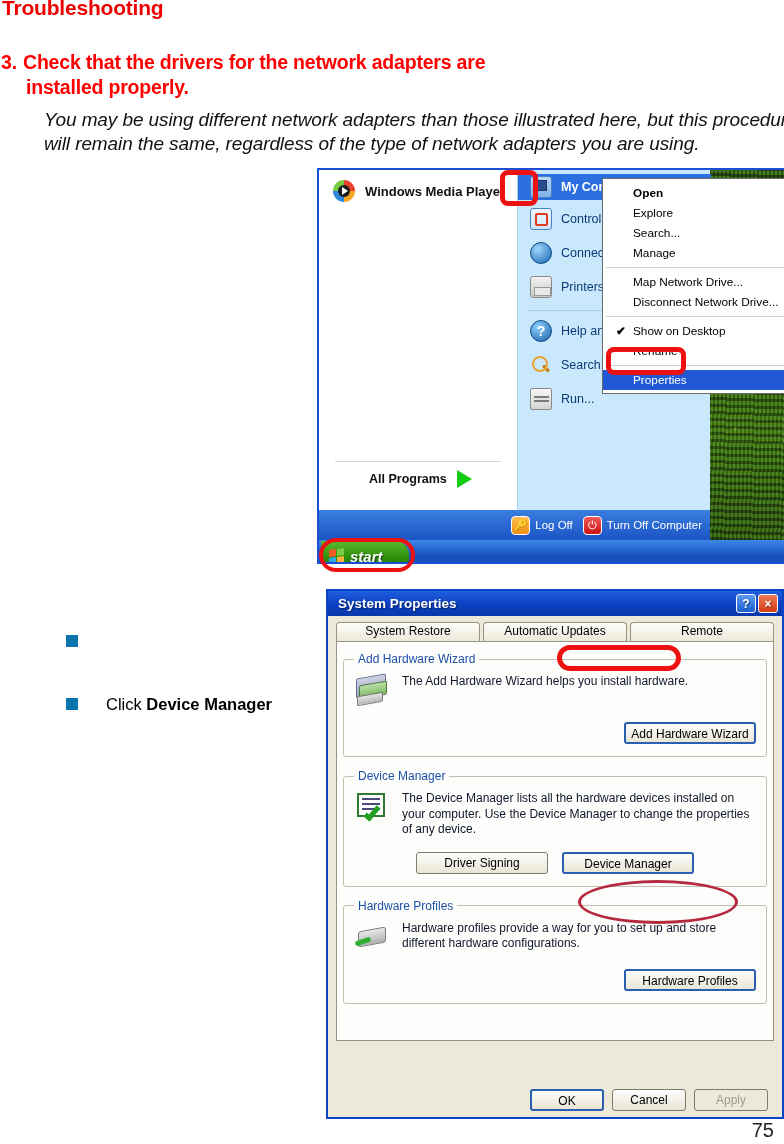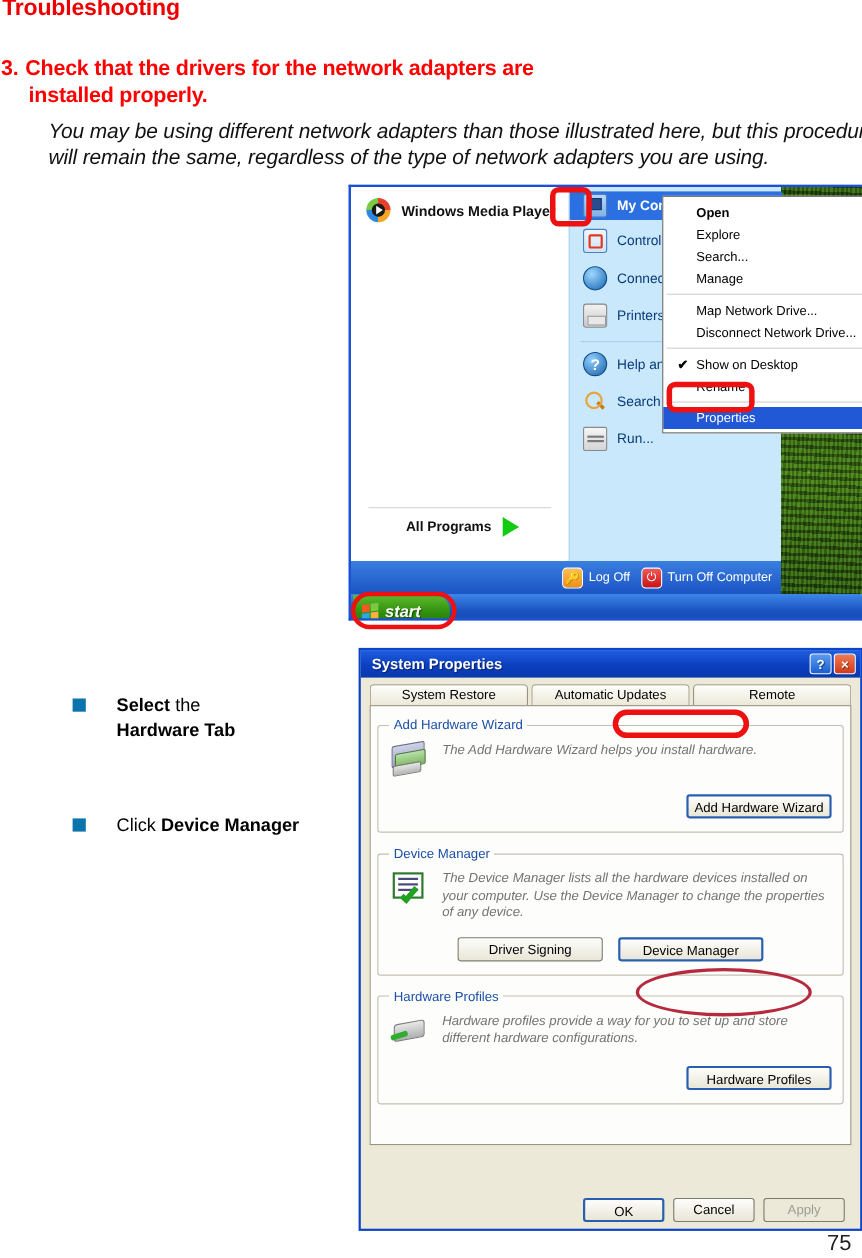--- a/index.html
+++ b/index.html
@@ -237,21 +237,21 @@
   }
   fieldset.grp{
     border:1px solid #c3bfb0; border-radius:3px;
     margin:0 0 12px 0; padding:8px 10px 12px 10px;
     position:relative;
   }
   fieldset.grp legend{
     font-size:12px; color:#1c4fa8; padding:0 4px;
   }
   .grp-inner{ display:flex; gap:10px; }
-  .grp-text{ font-size:12px; color:#737373; line-height:15.5px;font-style:italic; }
+  .grp-text{ font-size:12px; color:#0f172a; line-height:15.5px; }
   .grp-icon{ width:38px; height:34px; flex:0 0 auto; position:relative; }
   .btnrow{ display:flex; justify-content:flex-end; gap:10px; margin-top:14px; }
   .xpbtn{
     min-width:132px; height:22px; line-height:20px; text-align:center;
     font-size:12px; color:#000;
     background:linear-gradient(#fdfdfc,#e9e6d6);
     border:1px solid #7b7b6e; border-radius:3px;
   }
   .xpbtn.heavy{ border:2px solid #2a5fb0; }
   .sp-footer{
@@ -299,24 +299,20 @@
 <div class="step-head">
   <span class="num">3.</span><span>Check that the drivers for the network adapters are</span>
   <span class="l2">installed properly.</span>
 </div>
 
 <div class="para">You may be using different network adapters than those illustrated here, but this procedure will remain the same, regardless of the type of network adapters you are using.</div>
 
 <div class="bullets">
   <div class="bullet-row">
     <span class="bullet-sq"></span>
-    <div class="bullet-txt">
-      <b>Select</b><span> the </span><br>
-      <b>Hardware Tab</b>
-    </div>
   </div>
   <div class="bullet-row">
     <span class="bullet-sq"></span>
     <div class="bullet-txt">
       <span>Click </span><b>Device Manager</b>
     </div>
   </div>
 </div>
 
 <div class="shot-start">

